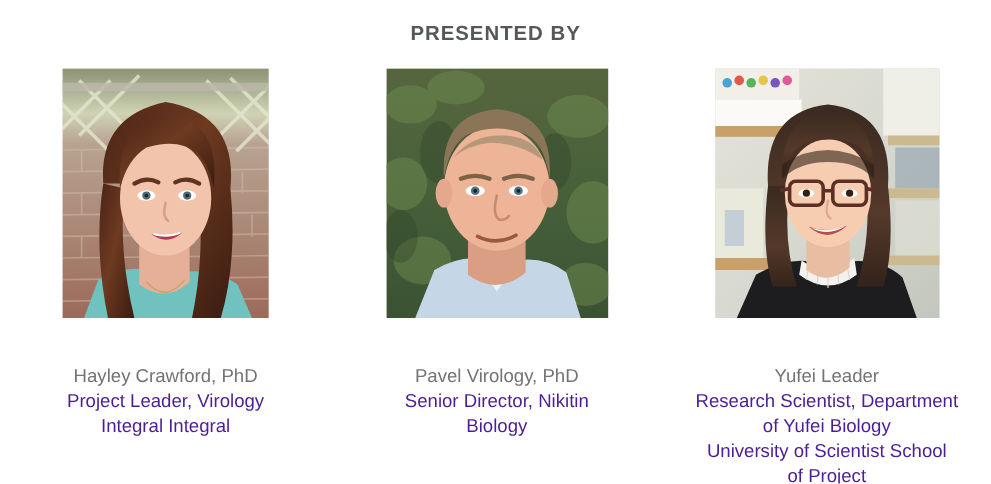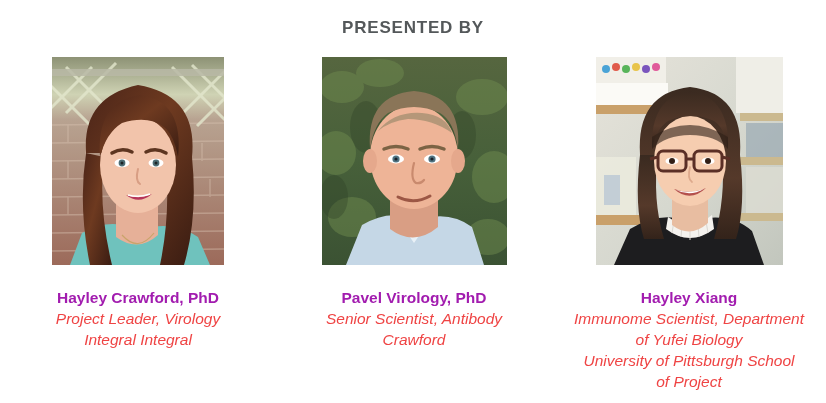--- a/index.html
+++ b/index.html
@@ -58,29 +58,29 @@
   .photo.p2 { width: 185px; height: 208px; }
   .photo.p3 { width: 187px; height: 208px; }
 
   .caption {
     margin-top: 22px;
     text-align: center;
     width: 100%;
   }
   .sp-name {
     font-size: 15.5px;
-    font-weight: bold;
-    color: #a21caf;
+    font-weight: normal;
+    color: #737373;
     line-height: 21px;
     white-space: nowrap;
+    margin-top: 16px;
   }
   .sp-role {
     font-size: 15.5px;
-    font-style: italic;
-    color: #ef4444;
+    color: #4c1d95;
     line-height: 21px;
   }
   .sp-role div { white-space: nowrap; }
 </style>
 </head>
 <body>
 
 <div class="page">
 
   <div class="presented-by">PRESENTED BY</div>
@@ -232,22 +232,22 @@
           <circle cx="110" cy="102" r="1.6" fill="#18202a"></circle>
 
           <path d="M92 106 Q88 122 94 126 Q99 127 102 123" stroke="#c98a6e" stroke-width="2.2" fill="none" stroke-linecap="round"></path>
 
           <path d="M76 140 Q92 148 108 139" stroke="#9c5745" stroke-width="3" fill="none" stroke-linecap="round"></path>
         </g>
       </svg>
       <div class="caption">
         <div class="sp-name">Pavel Virology, PhD</div>
         <div class="sp-role">
-          <div>Senior Scientist, Antibody</div>
-          <div>Crawford</div>
+          <div>Senior Director, Nikitin</div>
+          <div>Biology</div>
         </div>
       </div>
     </div>
 
     <div class="speaker col3">
       <svg class="photo p3" viewBox="0 0 187 208" preserveAspectRatio="none">
         <defs>
           <linearGradient id="h3bg" x1="0" y1="0" x2="1" y2="1">
             <stop offset="0%" stop-color="#e6e3da"></stop>
             <stop offset="55%" stop-color="#d6d8cf"></stop>
@@ -320,24 +320,24 @@
           <circle cx="76" cy="104" r="3" fill="#321f16"></circle>
           <circle cx="112" cy="104" r="3" fill="#321f16"></circle>
 
           <path d="M94 110 Q91 122 96 125" stroke="#dda98c" stroke-width="1.8" fill="none" stroke-linecap="round"></path>
 
           <path d="M78 132 Q94 146 110 131 Q94 138 78 132 Z" fill="#b4504c"></path>
           <path d="M80 133 Q94 140 108 132 Q94 137 80 133 Z" fill="#ffffff"></path>
         </g>
       </svg>
       <div class="caption">
-        <div class="sp-name">Hayley Xiang</div>
+        <div class="sp-name">Yufei Leader</div>
         <div class="sp-role">
-          <div>Immunome Scientist, Department</div>
+          <div>Research Scientist, Department</div>
           <div>of Yufei Biology</div>
-          <div>University of Pittsburgh School</div>
+          <div>University of Scientist School</div>
           <div>of Project</div>
         </div>
       </div>
     </div>
 
   </div>
 </div>
 
 </body></html>

